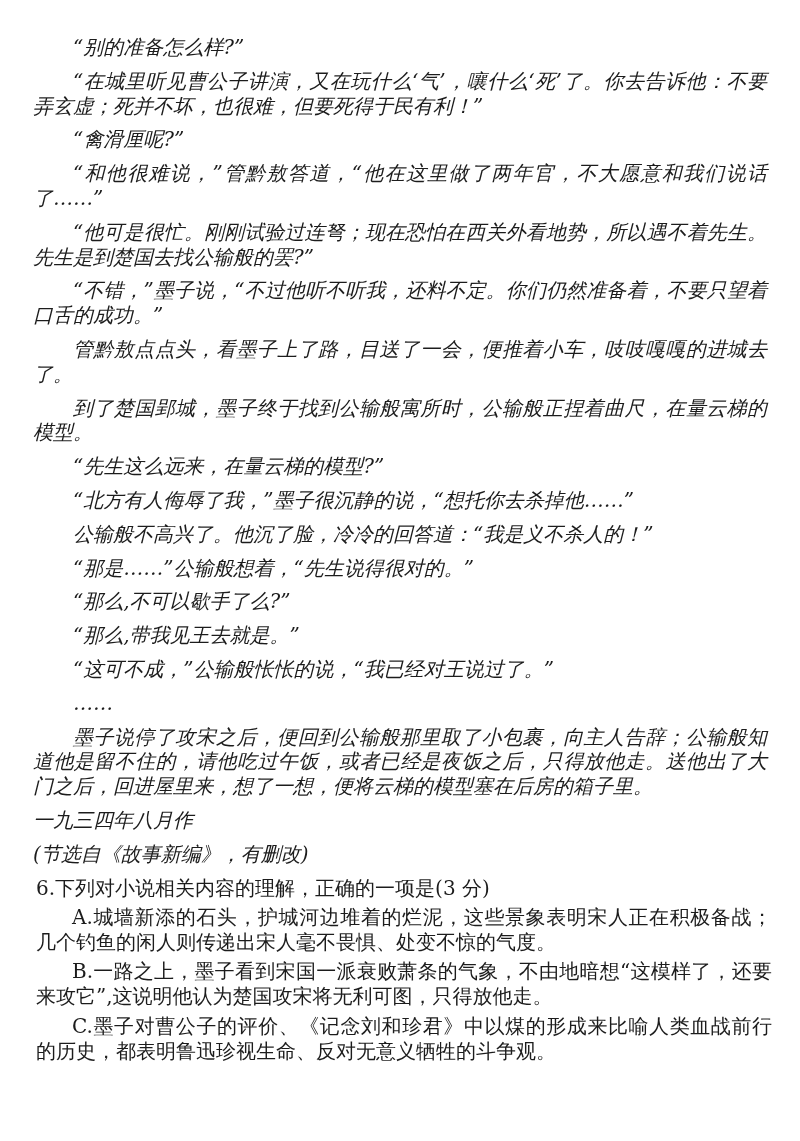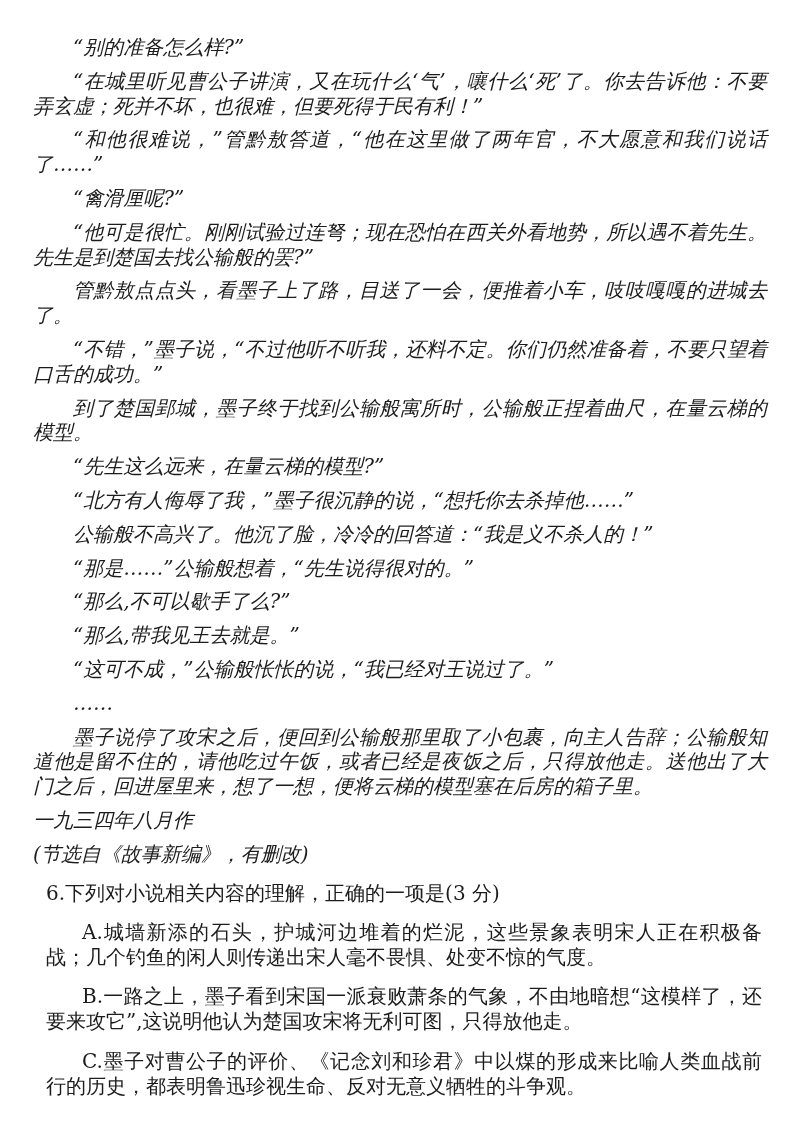--- a/index.html
+++ b/index.html
@@ -31,21 +31,21 @@
   }
   .passage p.attr {
     text-align: left;
     text-indent: 0;
   }
   
   .questions {
     padding-left: 8px;
   }
   .questions p {
-    margin: 14px;
+    margin: 4px;
     font-family: "DejaVu Serif", "Liberation Serif", serif;
     font-style: normal;
     font-size: 20px;
     line-height: 25.2px;
     text-align: justify;
   }
   .questions p.stem {
     text-indent: 0;
   }
   .questions p.option {
@@ -53,25 +53,25 @@
   }
 </style>
 </head>
 <body>
 
 <div class="sheet">
 
   <div class="passage">
     <p>“别的准备怎么样?”</p>
     <p>“在城里听见曹公子讲演，又在玩什么‘气’，嚷什么‘死’了。你去告诉他：不要弄玄虚；死并不坏，也很难，但要死得于民有利！”</p>
+    <p>“禽滑厘呢?”</p>
     <p>“和他很难说，”管黔敖答道，“他在这里做了两年官，不大愿意和我们说话了……”</p>
-    <p>“禽滑厘呢?”</p>
     <p>“他可是很忙。刚刚试验过连弩；现在恐怕在西关外看地势，所以遇不着先生。先生是到楚国去找公输般的罢?”</p>
+    <p>“不错，”墨子说，“不过他听不听我，还料不定。你们仍然准备着，不要只望着口舌的成功。”</p>
     <p>管黔敖点点头，看墨子上了路，目送了一会，便推着小车，吱吱嘎嘎的进城去了。</p>
-    <p>“不错，”墨子说，“不过他听不听我，还料不定。你们仍然准备着，不要只望着口舌的成功。”</p>
     <p>到了楚国郢城，墨子终于找到公输般寓所时，公输般正捏着曲尺，在量云梯的模型。</p>
     <p>“先生这么远来，在量云梯的模型?”</p>
     <p>“北方有人侮辱了我，”墨子很沉静的说，“想托你去杀掉他……”</p>
     <p>公输般不高兴了。他沉了脸，冷冷的回答道：“我是义不杀人的！”</p>
     <p>“那是……”公输般想着，“先生说得很对的。”</p>
     <p>“那么,不可以歇手了么?”</p>
     <p>“那么,带我见王去就是。”</p>
     <p>“这可不成，”公输般怅怅的说，“我已经对王说过了。”</p>
     <p>……</p>
     <p>墨子说停了攻宋之后，便回到公输般那里取了小包裹，向主人告辞；公输般知道他是留不住的，请他吃过午饭，或者已经是夜饭之后，只得放他走。送他出了大门之后，回进屋里来，想了一想，便将云梯的模型塞在后房的箱子里。</p>

